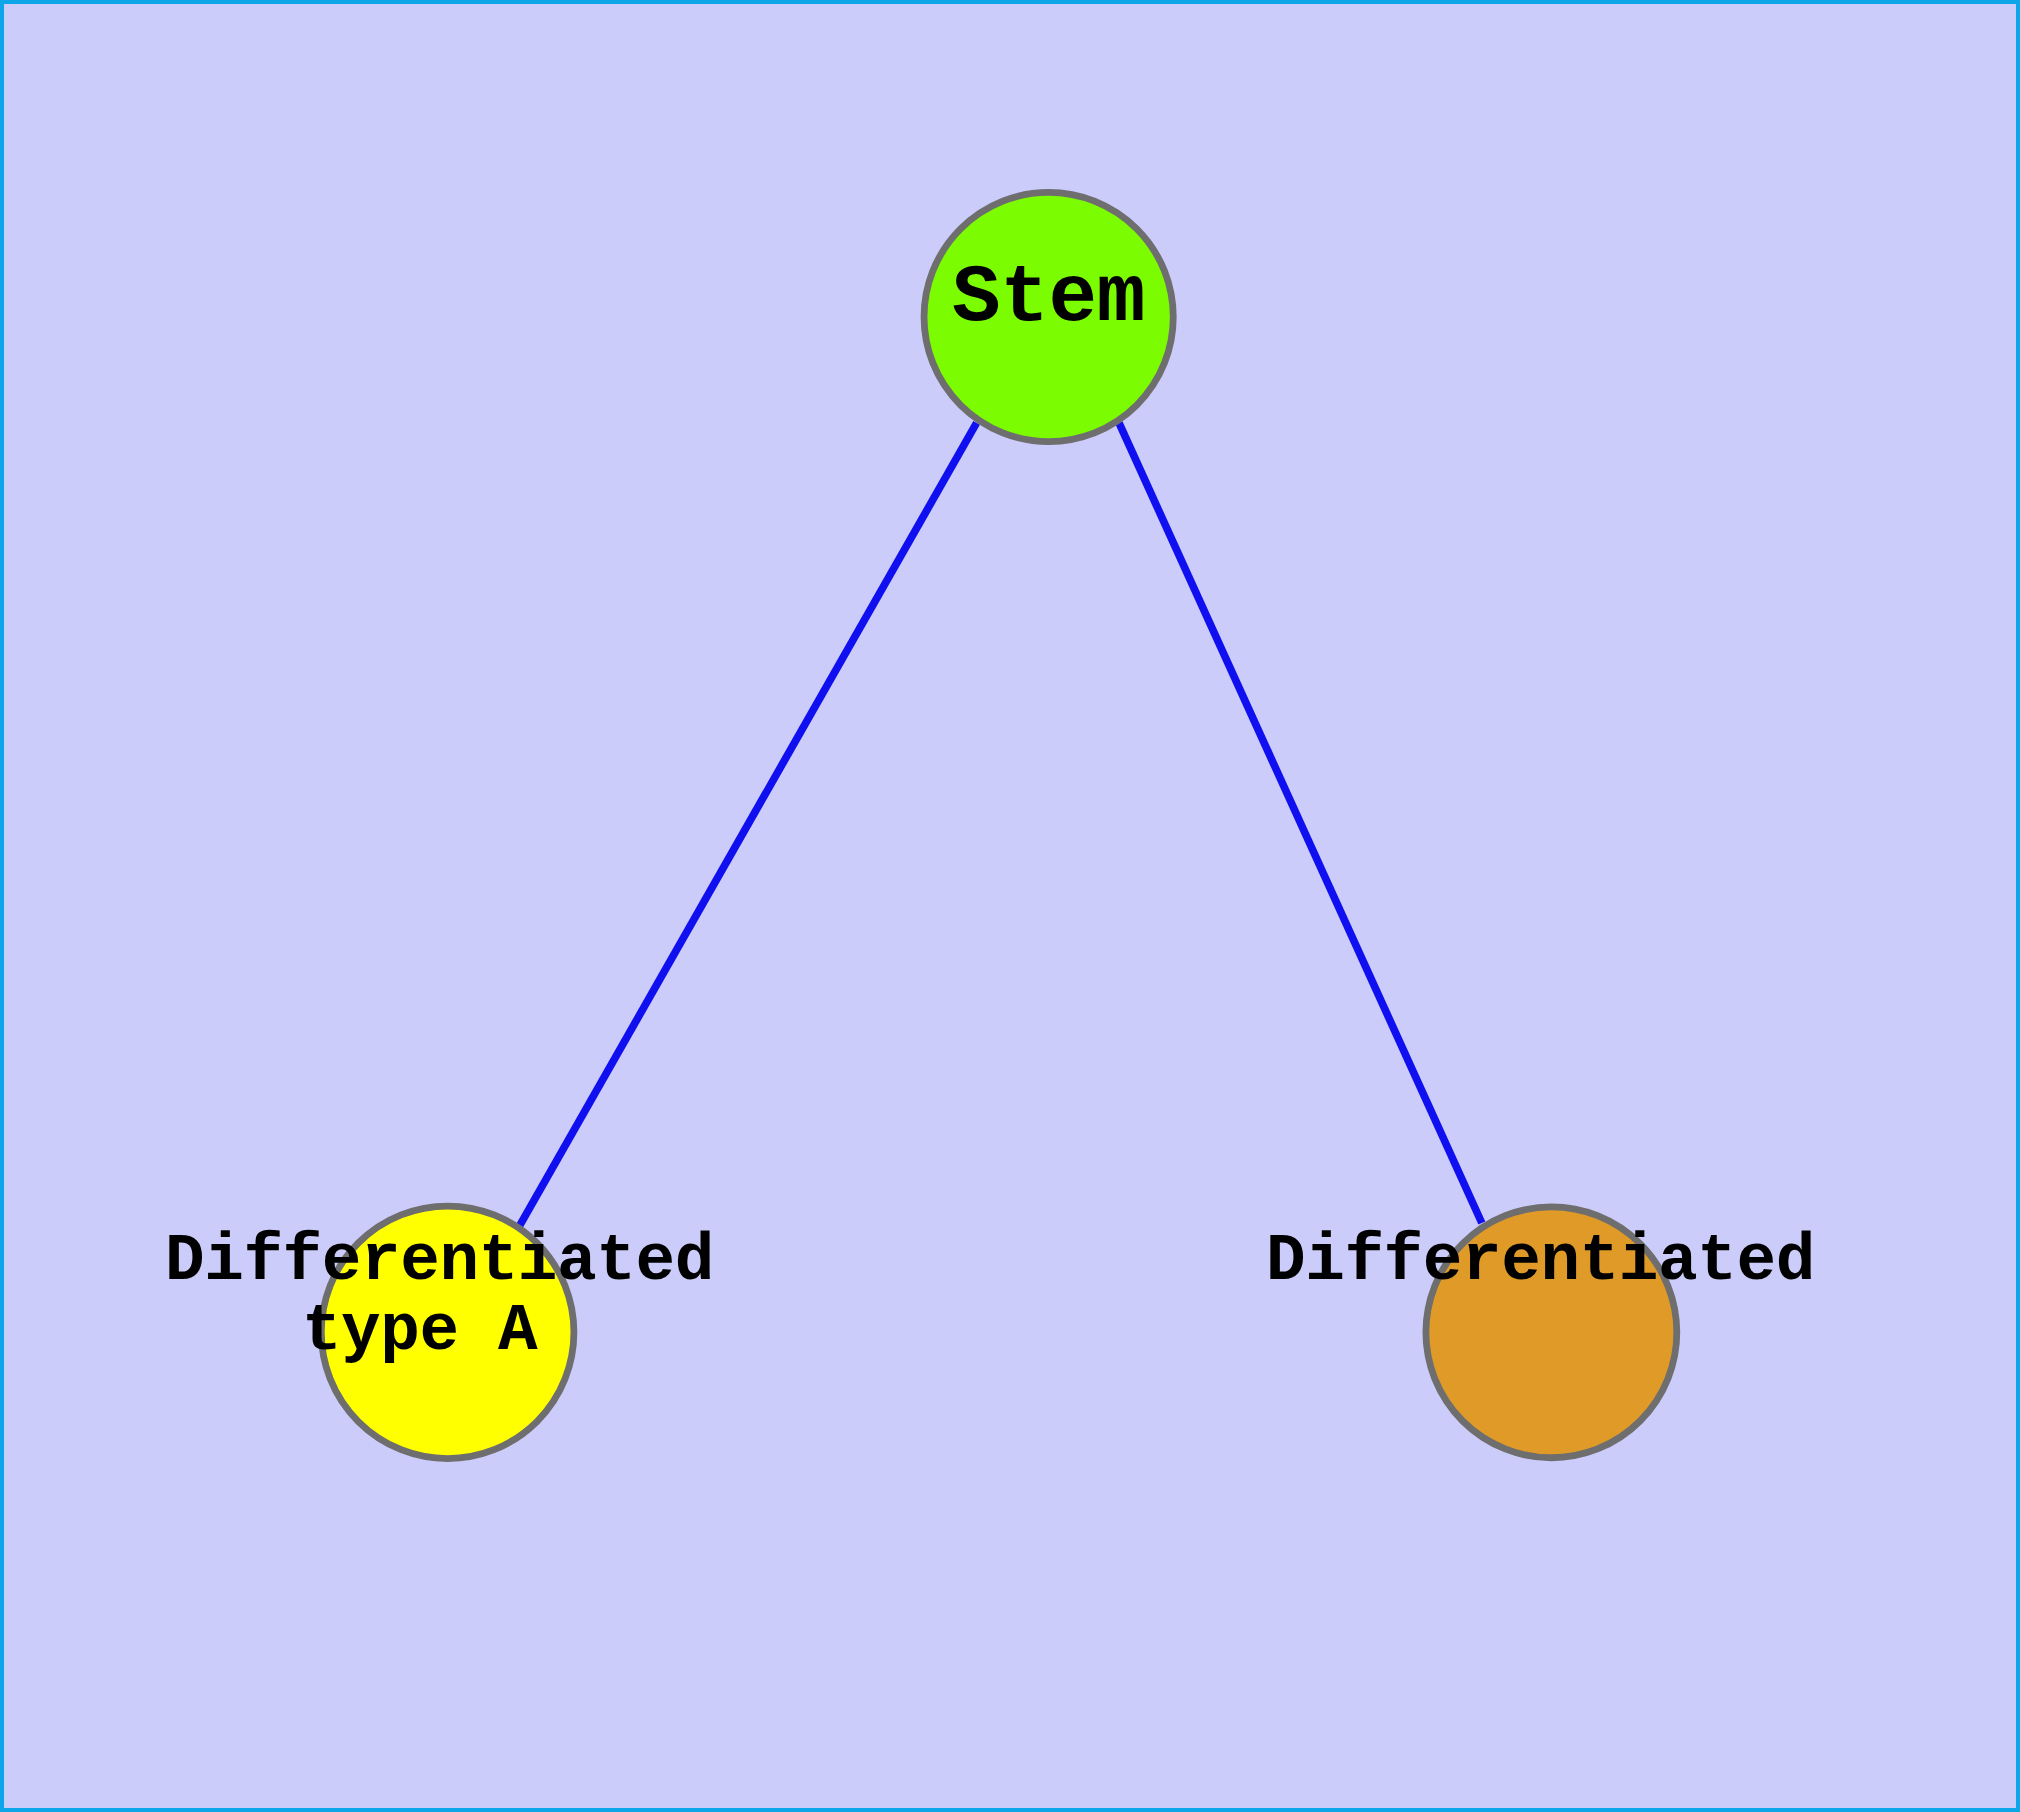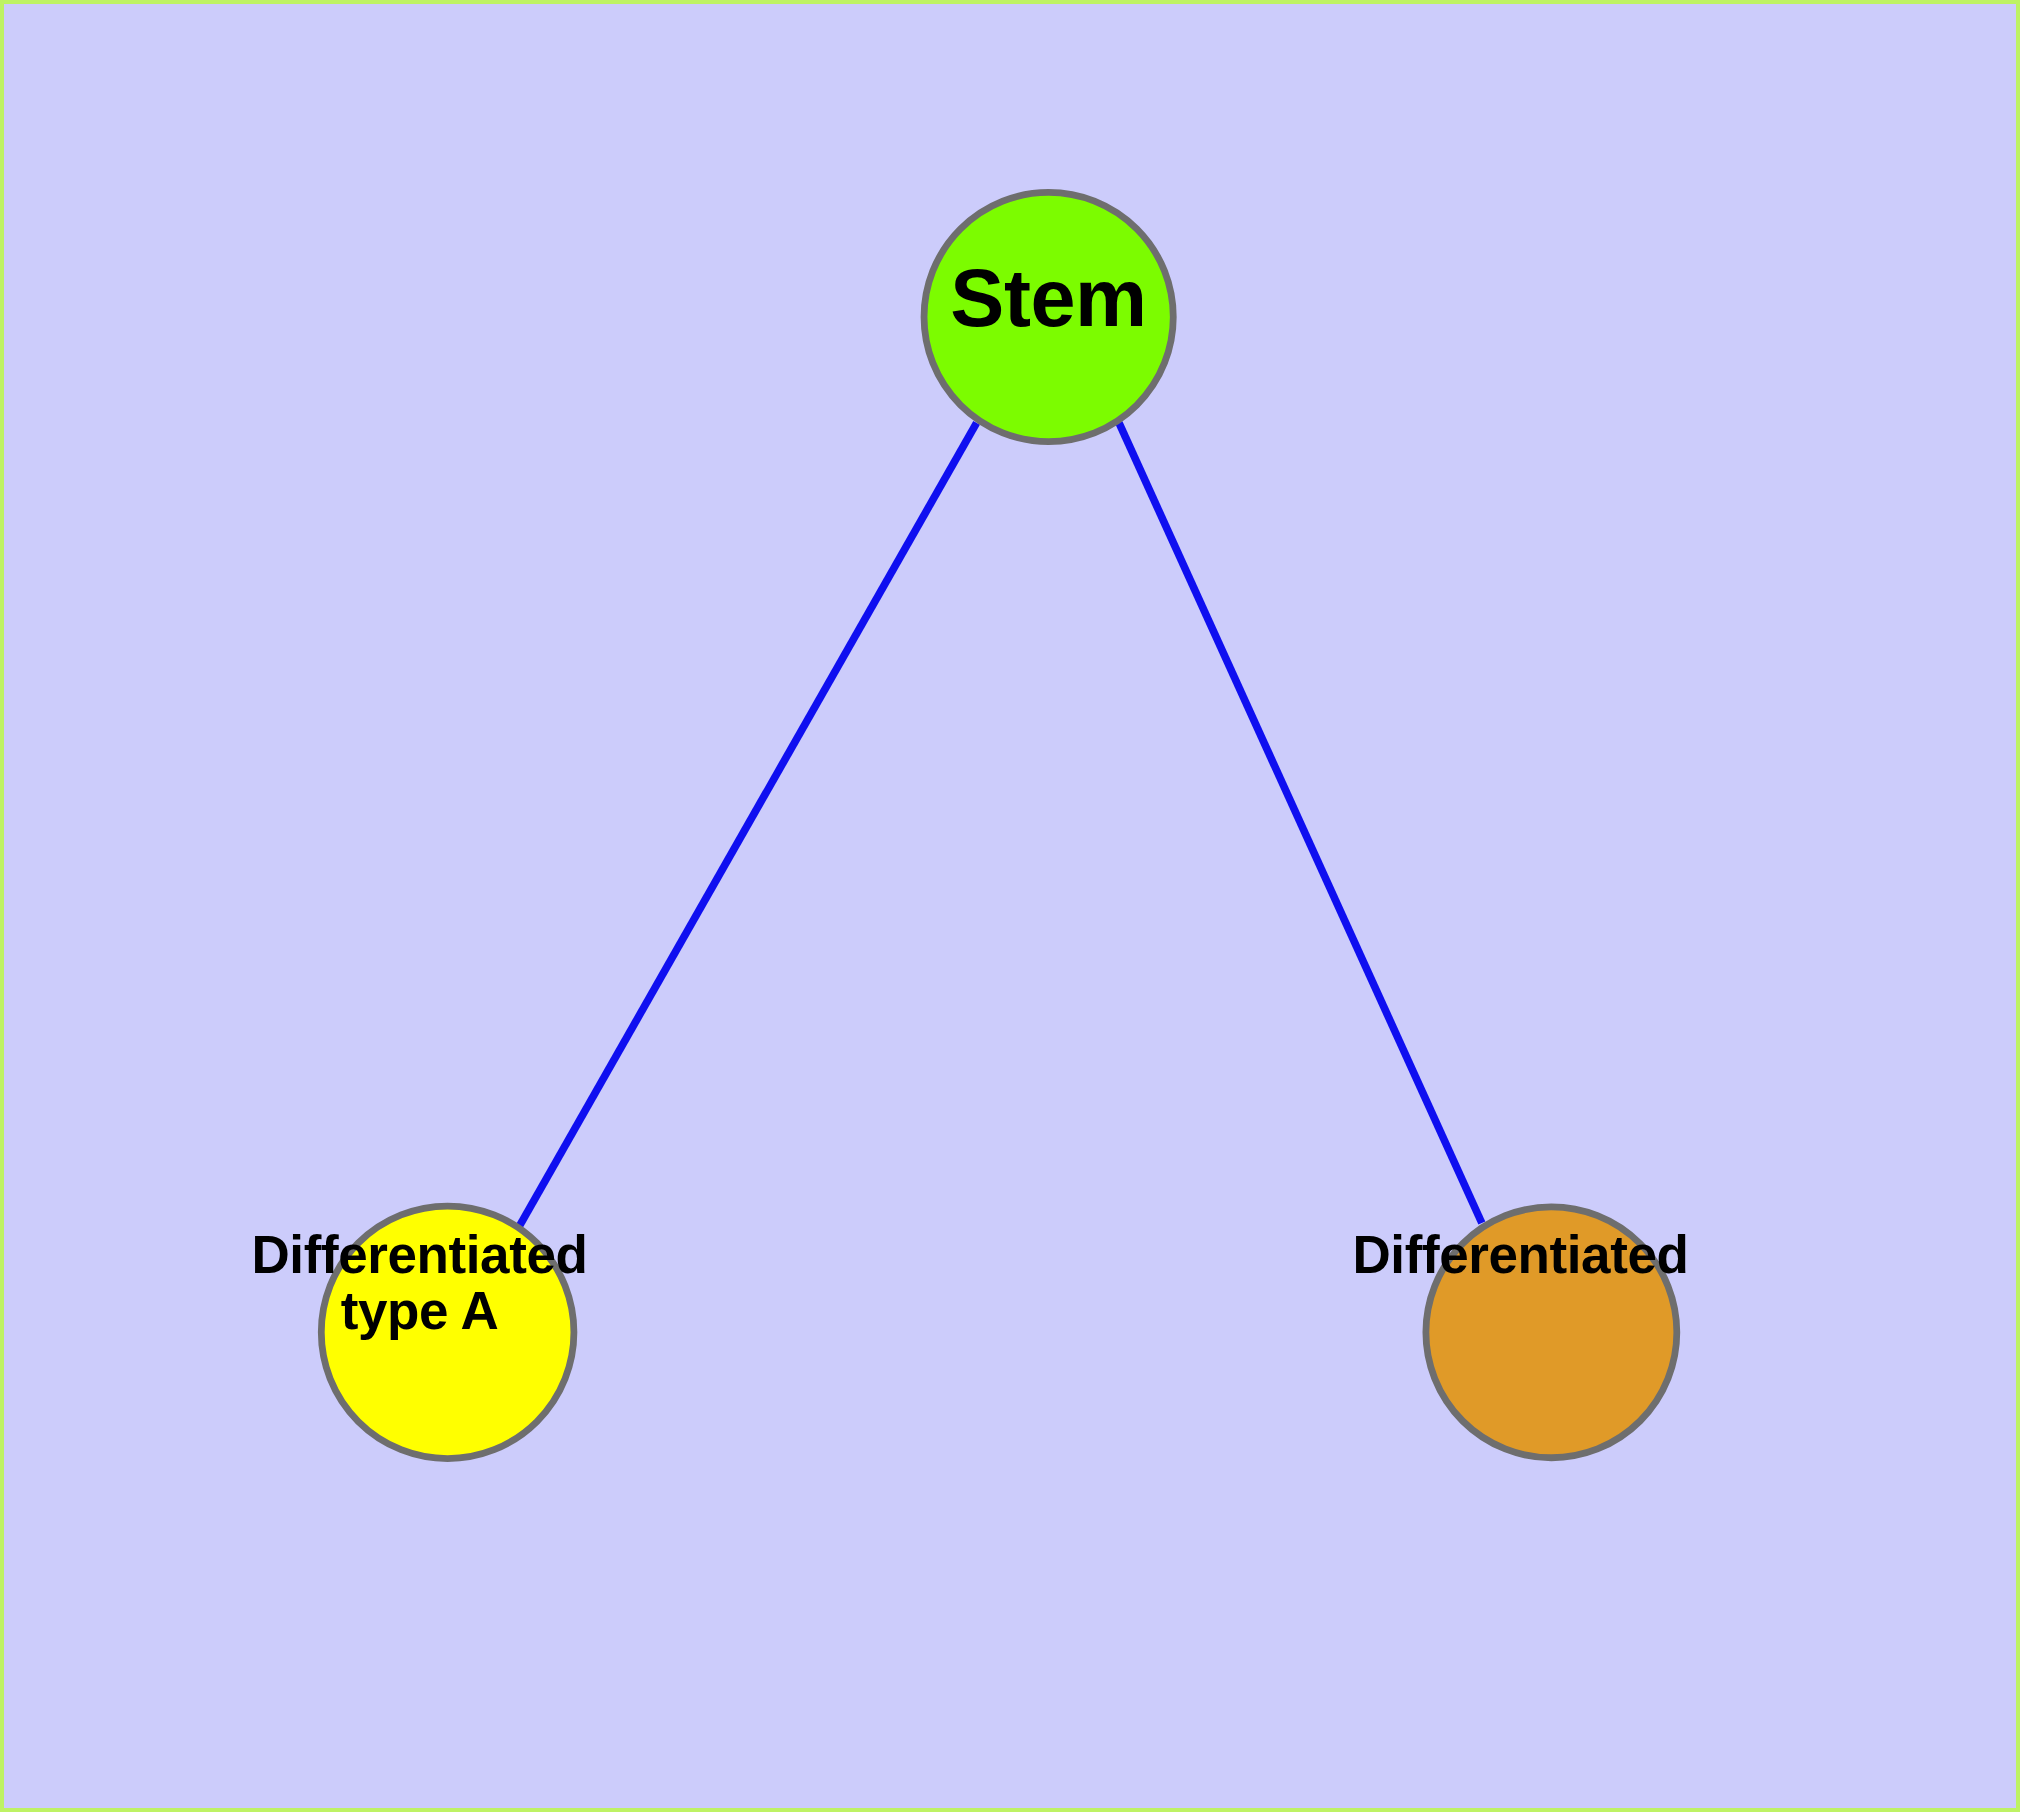--- a/index.html
+++ b/index.html
@@ -5,23 +5,23 @@
 <style>
   html, body {
     margin: 0;
     padding: 0;
     background: #ffffff;
   }
   #canvas {
     position: relative;
     width: 2021px;
     height: 1812px;
-    background: #bef264;
+    background: #0ea5e9;
     overflow: hidden;
-    font-family: Liberation Sans, sans-serif;
+    font-family: Liberation Mono, monospace;
   }
   #plot-area {
     position: absolute;
     left: 4.2px;
     top: 4.2px;
     width: 2012px;
     height: 1804px;
     background: #ccccfb;
   }
   #graph-svg {
@@ -39,21 +39,21 @@
     text-align: center;
     white-space: pre;
     line-height: 1.06;
     letter-spacing: -0.4px;
     pointer-events: none;
   }
   .label-stem {
     font-size: 81px;
   }
   .label-leaf {
-    font-size: 53px;
+    font-size: 66px;
   }
 </style>
 </head>
 <body>
 
 <div id="canvas">
 
   <div id="plot-area"></div>
 
   <svg id="graph-svg" viewBox="0 0 2384 2138" preserveAspectRatio="none">

